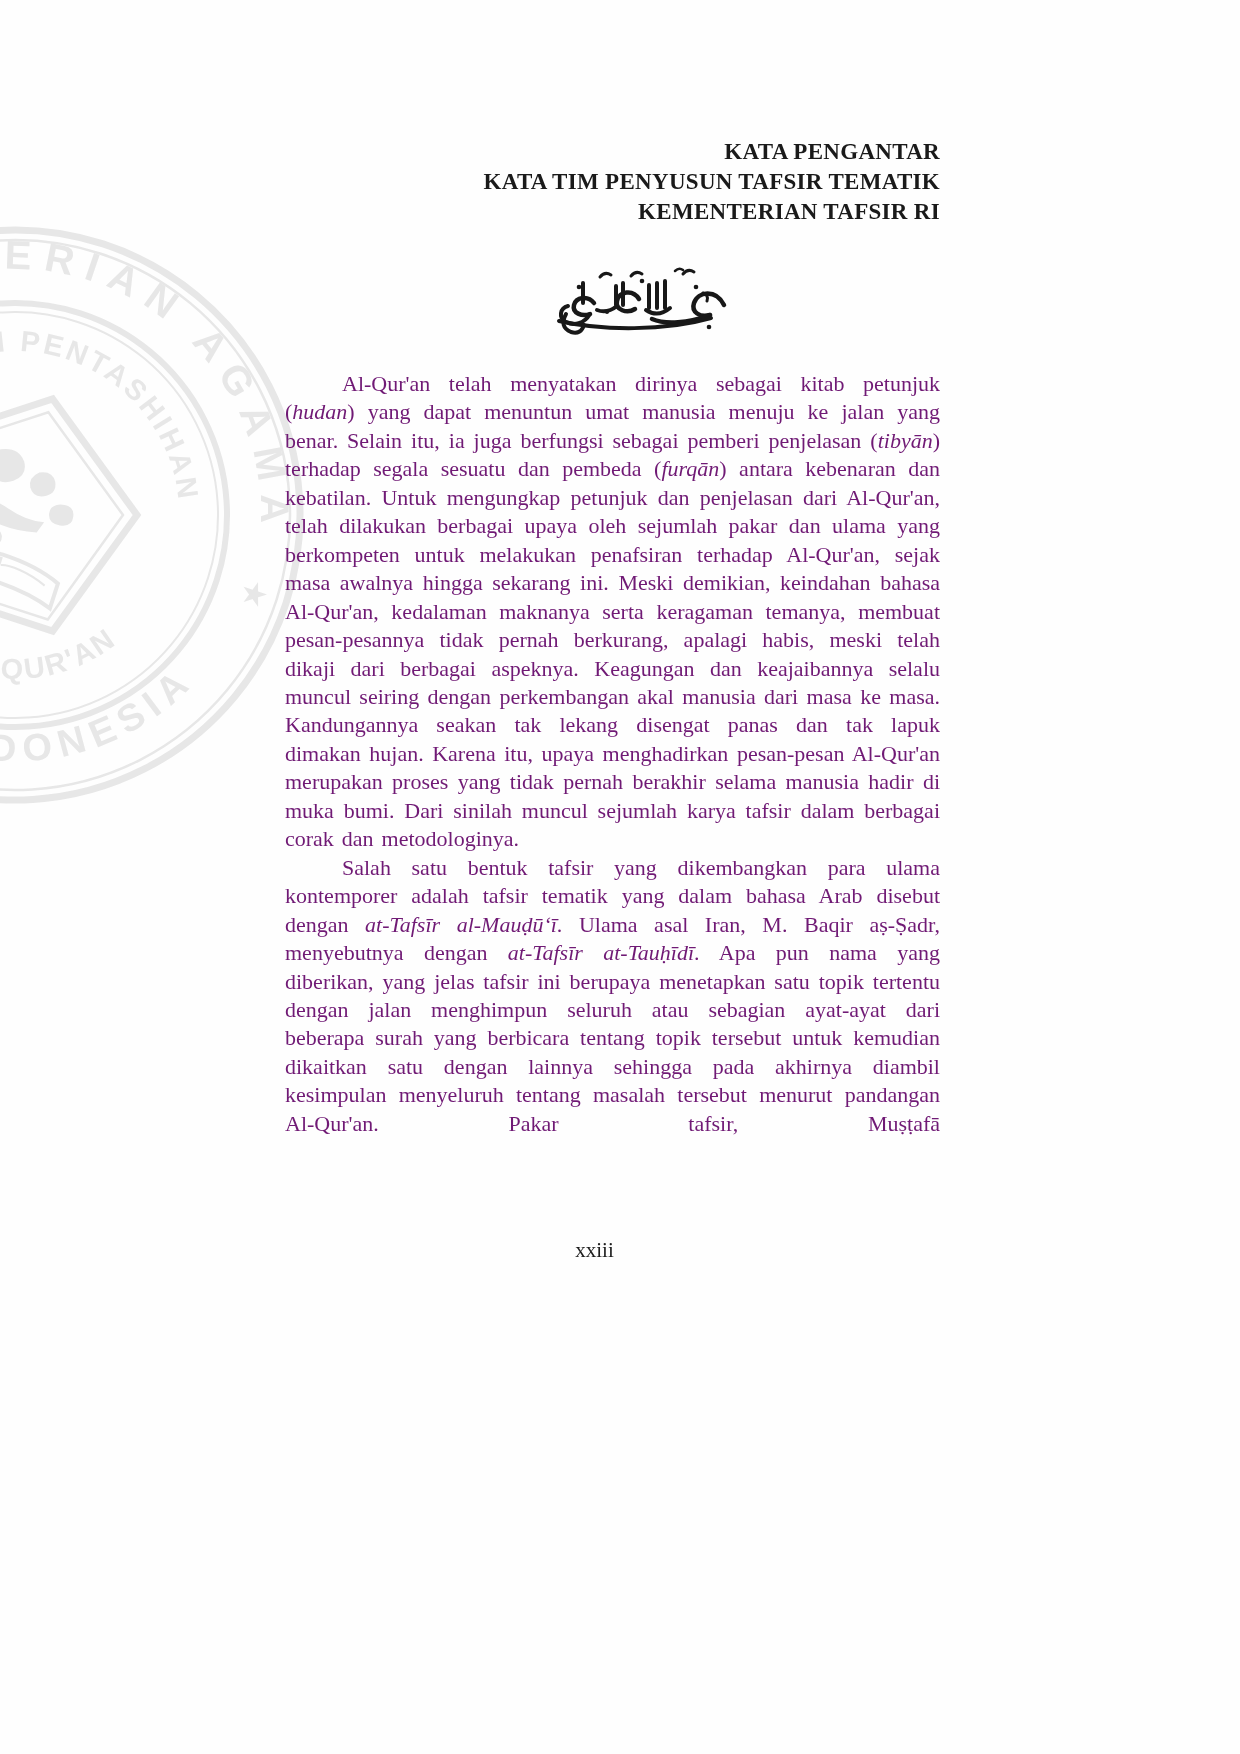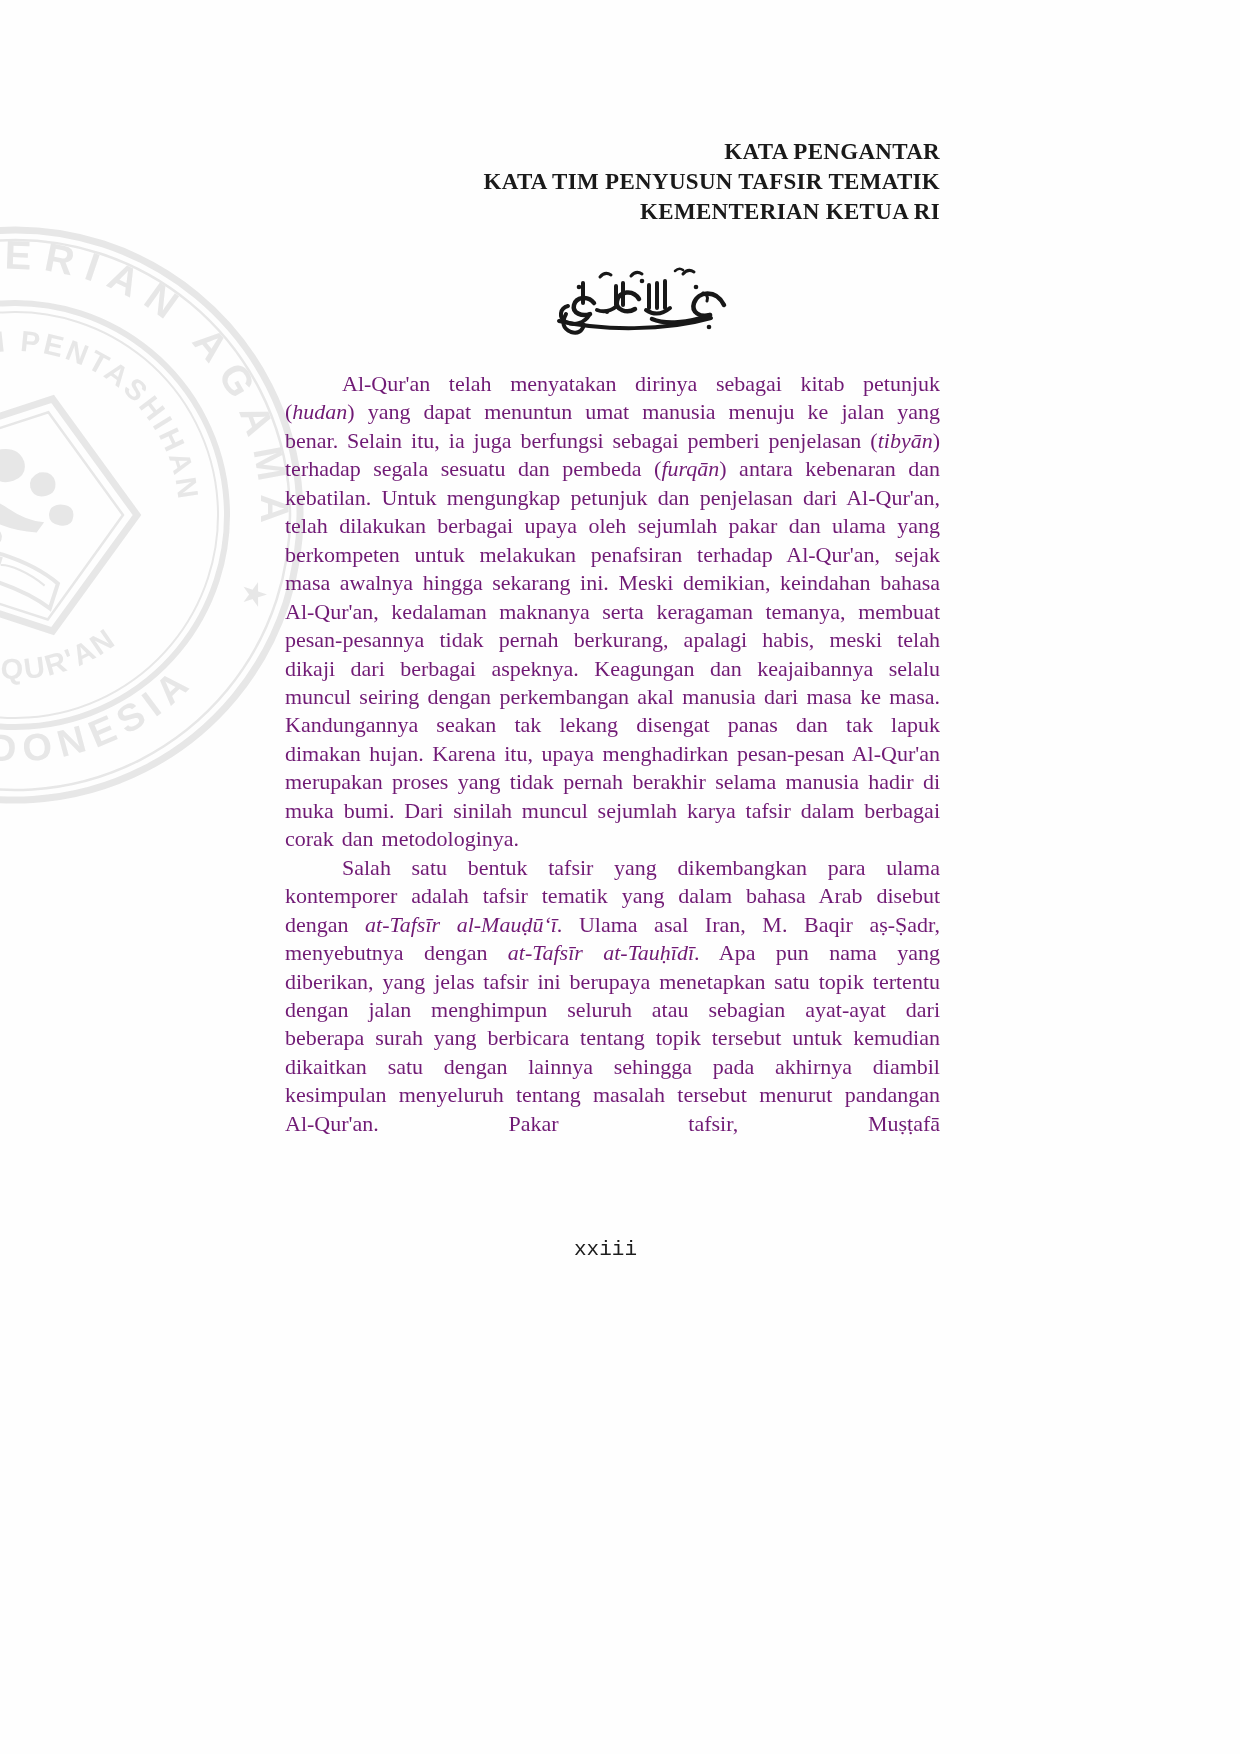--- a/index.html
+++ b/index.html
@@ -51,26 +51,25 @@
     line-height: 28.45px;
     text-align: justify;
     text-indent: 57px;
     word-spacing: 2.5px;
     color: #701a75;
   }
   .para-first { margin-top: 33px; }
   .para-continued { text-align-last: justify; }
   .page-number {
     position: absolute;
-    left: 278px; top: 1238px;
+    left: 267px; top: 1238px;
     width: 655px;
     text-align: center;
     font-size: 21px;
     color: #1d1d1d;
-    font-family: Liberation Mono, monospace;
   }
 </style>
 </head>
 <body>
 
 <div class="page">
 
   <svg class="watermark" viewBox="0 0 640 640" aria-hidden="true">
     <defs>
       <path id="wm-arc-outer-top" d="M 88.8 404.1 A 246 246 0 1 1 551.2 404.1" fill="none"></path>
@@ -121,21 +120,21 @@
           <path d="M370,378 C350,370 330,369 322,372" stroke-width="2"></path>
         </g>
       </g>
     </g>
   </svg>
 
   <div class="content">
     <div class="heading">
       <div>KATA PENGANTAR</div>
       <div>KATA TIM PENYUSUN TAFSIR TEMATIK</div>
-      <div>KEMENTERIAN KETUA RI</div>
+      <div>KEMENTERIAN TAFSIR RI</div>
     </div>
 
     <div class="bismillah-wrap">
       <svg width="185" height="72" viewBox="0 0 185 72" aria-hidden="true">
         <g stroke="#181818" fill="none" stroke-linecap="round" stroke-linejoin="round">
 
           <path d="M181,40 c-8,-16 -26,-14 -30,-2 c-3,9 6,15 16,12" stroke-width="4.5"></path>
           <path d="M167,50 c-22,8 -44,10 -58,4" stroke-width="4.5"></path>
           <path d="M168,53 C122,66 60,66 16,56" stroke-width="4"></path>
 

